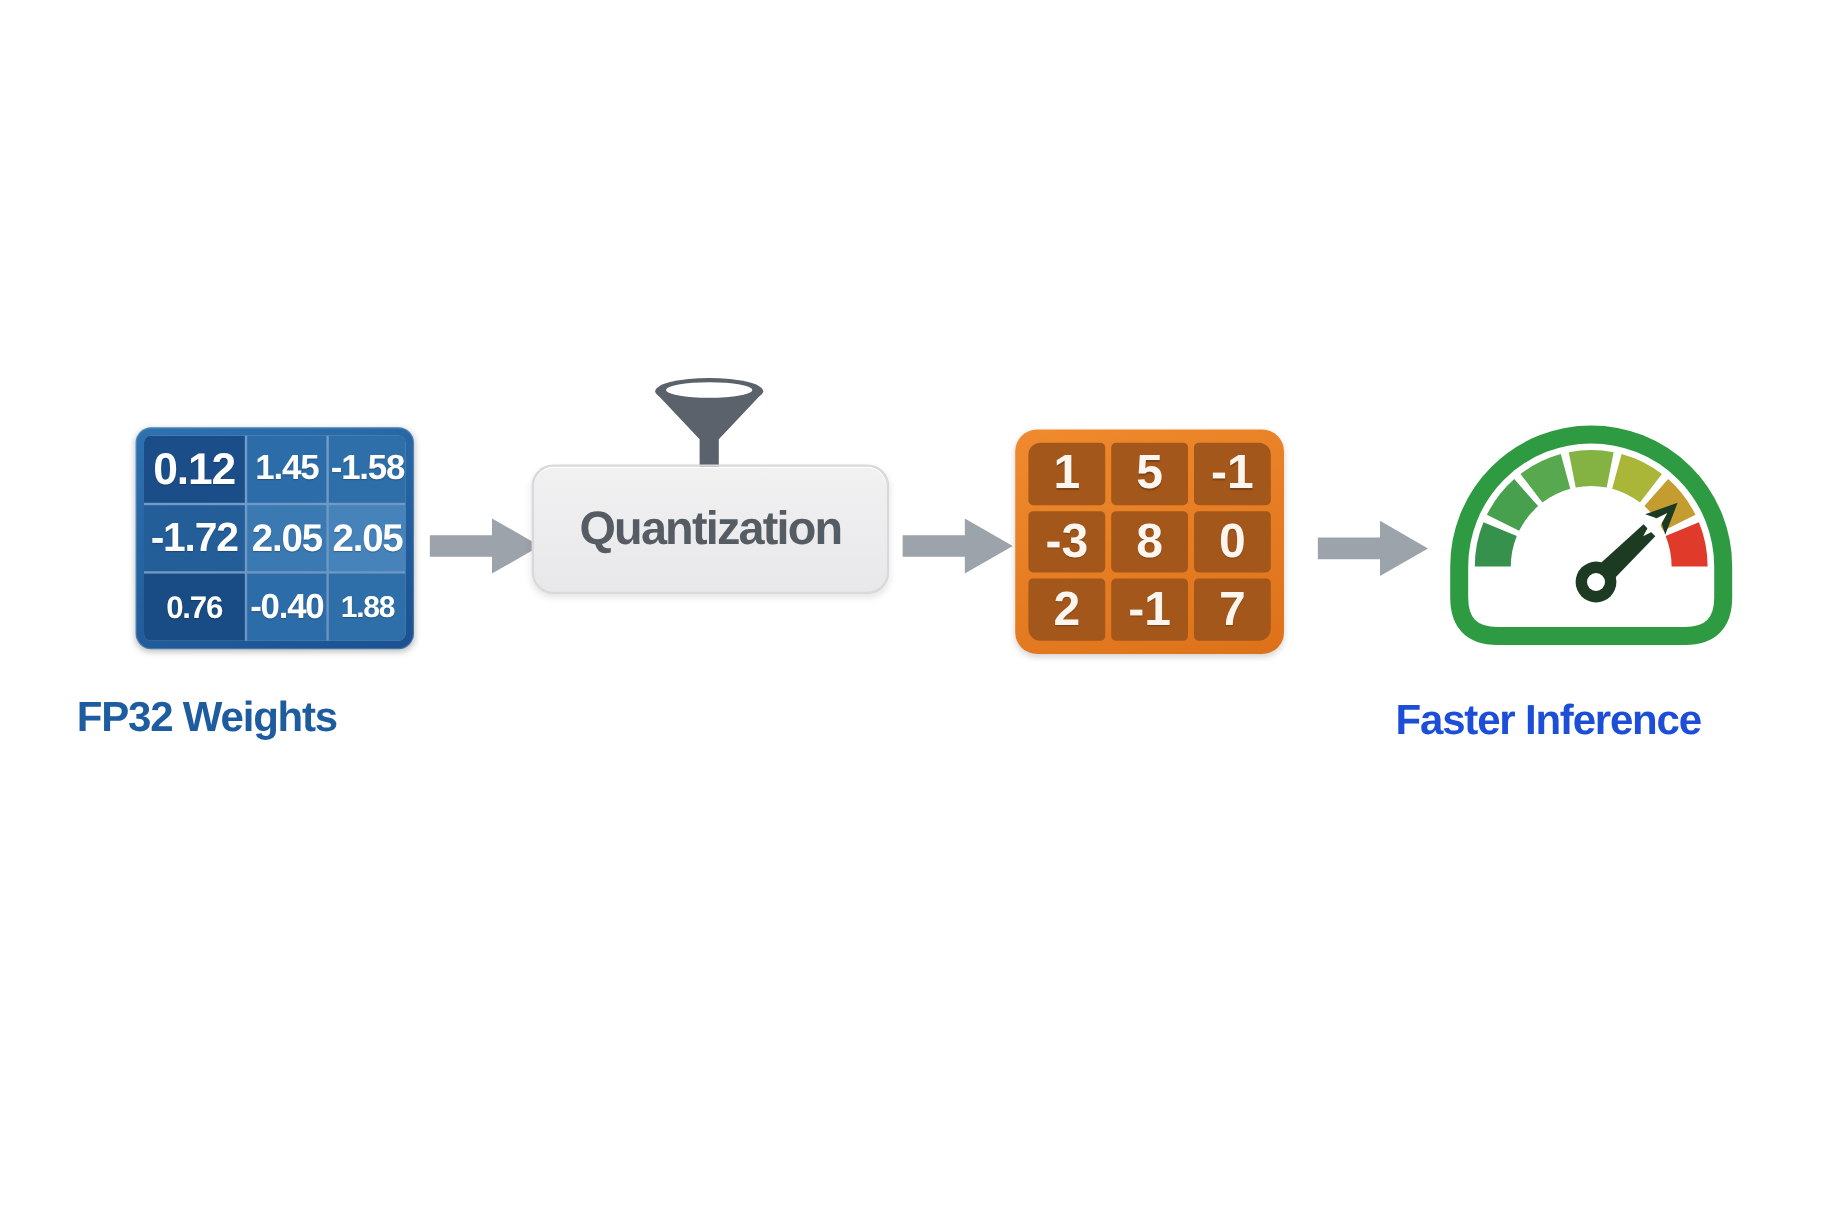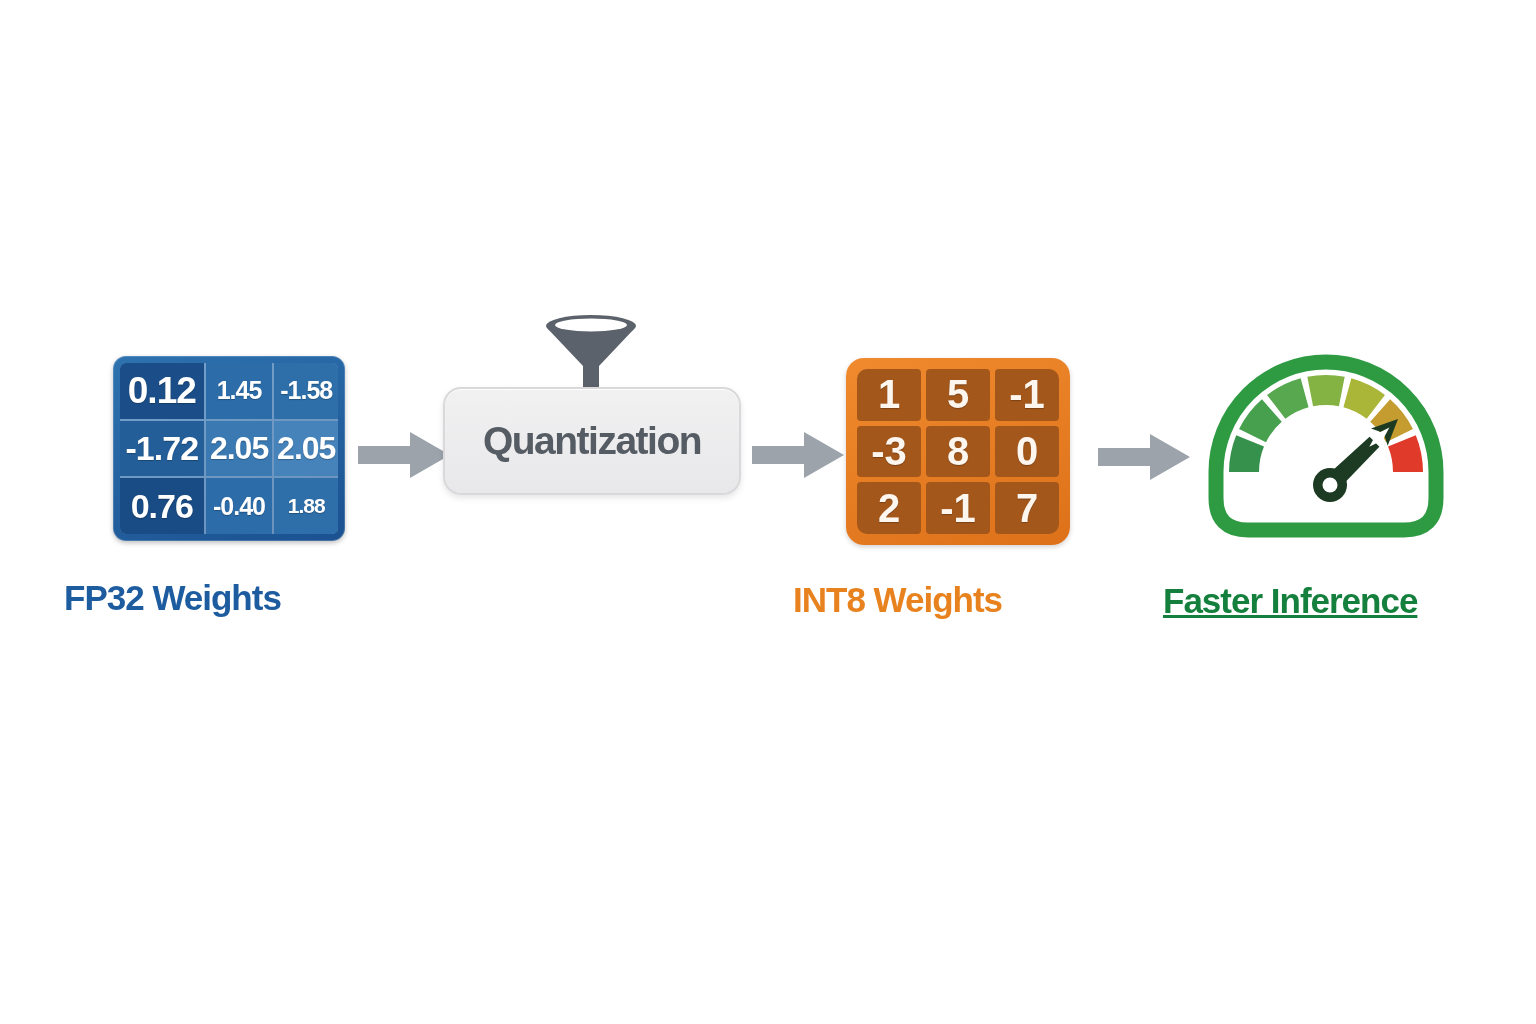--- a/index.html
+++ b/index.html
@@ -15,32 +15,32 @@
     border-radius:13px;padding:7px;box-sizing:border-box;
     box-shadow:inset 0 0 0 1px rgba(255,255,255,.18),0 2px 5px rgba(0,0,0,.25);
   }
   .fp32-grid{
     display:grid;width:100%;height:100%;
     grid-template-columns:1.25fr 1fr .95fr;grid-template-rows:repeat(3,1fr);
     gap:2px;background:rgba(173,199,224,.55);border-radius:6px;overflow:hidden;
   }
   .fp32-cell{
     display:flex;align-items:center;justify-content:center;
-    color:#fff;font-weight:bold;font-size:25px;letter-spacing:-1px;
+    color:#fff;font-weight:bold;font-size:29px;letter-spacing:-1px;
     text-shadow:0 1px 1px rgba(0,0,0,.25);
   }
   .f00{background:#1b4e88;font-size:37px}
   .f01{background:#2b6ca9}
   .f02{background:#2e6fa9}
   .f10{background:#235e99;font-size:34px}
   .f11{background:#3a79b2;font-size:32px}
   .f12{background:#4583ba;font-size:32px}
-  .f20{background:#194b85;font-size:34px}
+  .f20{background:#194b85;font-size:26px}
   .f21{background:#2b6ca9}
-  .f22{background:#2e6fa9;font-size:21px}
+  .f22{background:#2e6fa9;font-size:25px}
 
   
   .int8-matrix{
     position:absolute;left:846px;top:358px;width:224px;height:187px;
     background:linear-gradient(160deg,#f08a2e,#dd7119);
     border-radius:18px;padding:11px;box-sizing:border-box;
     box-shadow:0 2px 5px rgba(0,0,0,.18);
   }
   .int8-grid{
     display:grid;width:100%;height:100%;
@@ -72,21 +72,21 @@
   .funnel{position:absolute;left:543px;top:314px;width:96px;height:84px;}
   .gauge{position:absolute;left:1198px;top:350px;width:256px;height:192px;}
 
   
   .caption{
     position:absolute;width:330px;text-align:left;
     font-weight:bold;font-size:35px;letter-spacing:-1px;
   }
   .fp32-caption{left:64px;top:578px;color:#1e5ca0;}
   .int8-caption{left:793px;top:580px;color:#e8821e;}
-  .result-caption{left:1163px;top:581px;color:#15803d;text-decoration:underline;}
+  .result-caption{left:1163px;top:581px;color:#1d4ed8;}
 </style>
 </head>
 <body>
 
 <div class="canvas">
 
   <div class="fp32-matrix">
     <div class="fp32-grid">
       <div class="fp32-cell f00">0.12</div>
       <div class="fp32-cell f01">1.45</div>
@@ -125,21 +125,20 @@
       <div class="int8-cell o01">5</div>
       <div class="int8-cell o02">-1</div>
       <div class="int8-cell o10">-3</div>
       <div class="int8-cell o11">8</div>
       <div class="int8-cell o12">0</div>
       <div class="int8-cell o20">2</div>
       <div class="int8-cell o21">-1</div>
       <div class="int8-cell o22">7</div>
     </div>
   </div>
-  <div class="caption int8-caption">INT8 Weights</div>
 
   <svg class="arrow arrow-3" viewBox="0 0 92 52">
     <polygon points="0,17 52,17 52,3 92,26 52,49 52,35 0,35" fill="#9ca3ab"></polygon>
   </svg>
 
   <svg class="gauge" viewBox="0 0 256 192">
 
     <path d="M 18 122 A 110 110 0 0 1 238 122 L 238 148 Q 238 180 206 180 L 50 180 Q 18 180 18 148 Z" fill="none" stroke="#2e9b43" stroke-width="15" stroke-linejoin="round"></path>
 
     <path d="M 46 122 A 82 82 0 0 1 52.1 90.9" fill="none" stroke="#35914c" stroke-width="30"></path>

